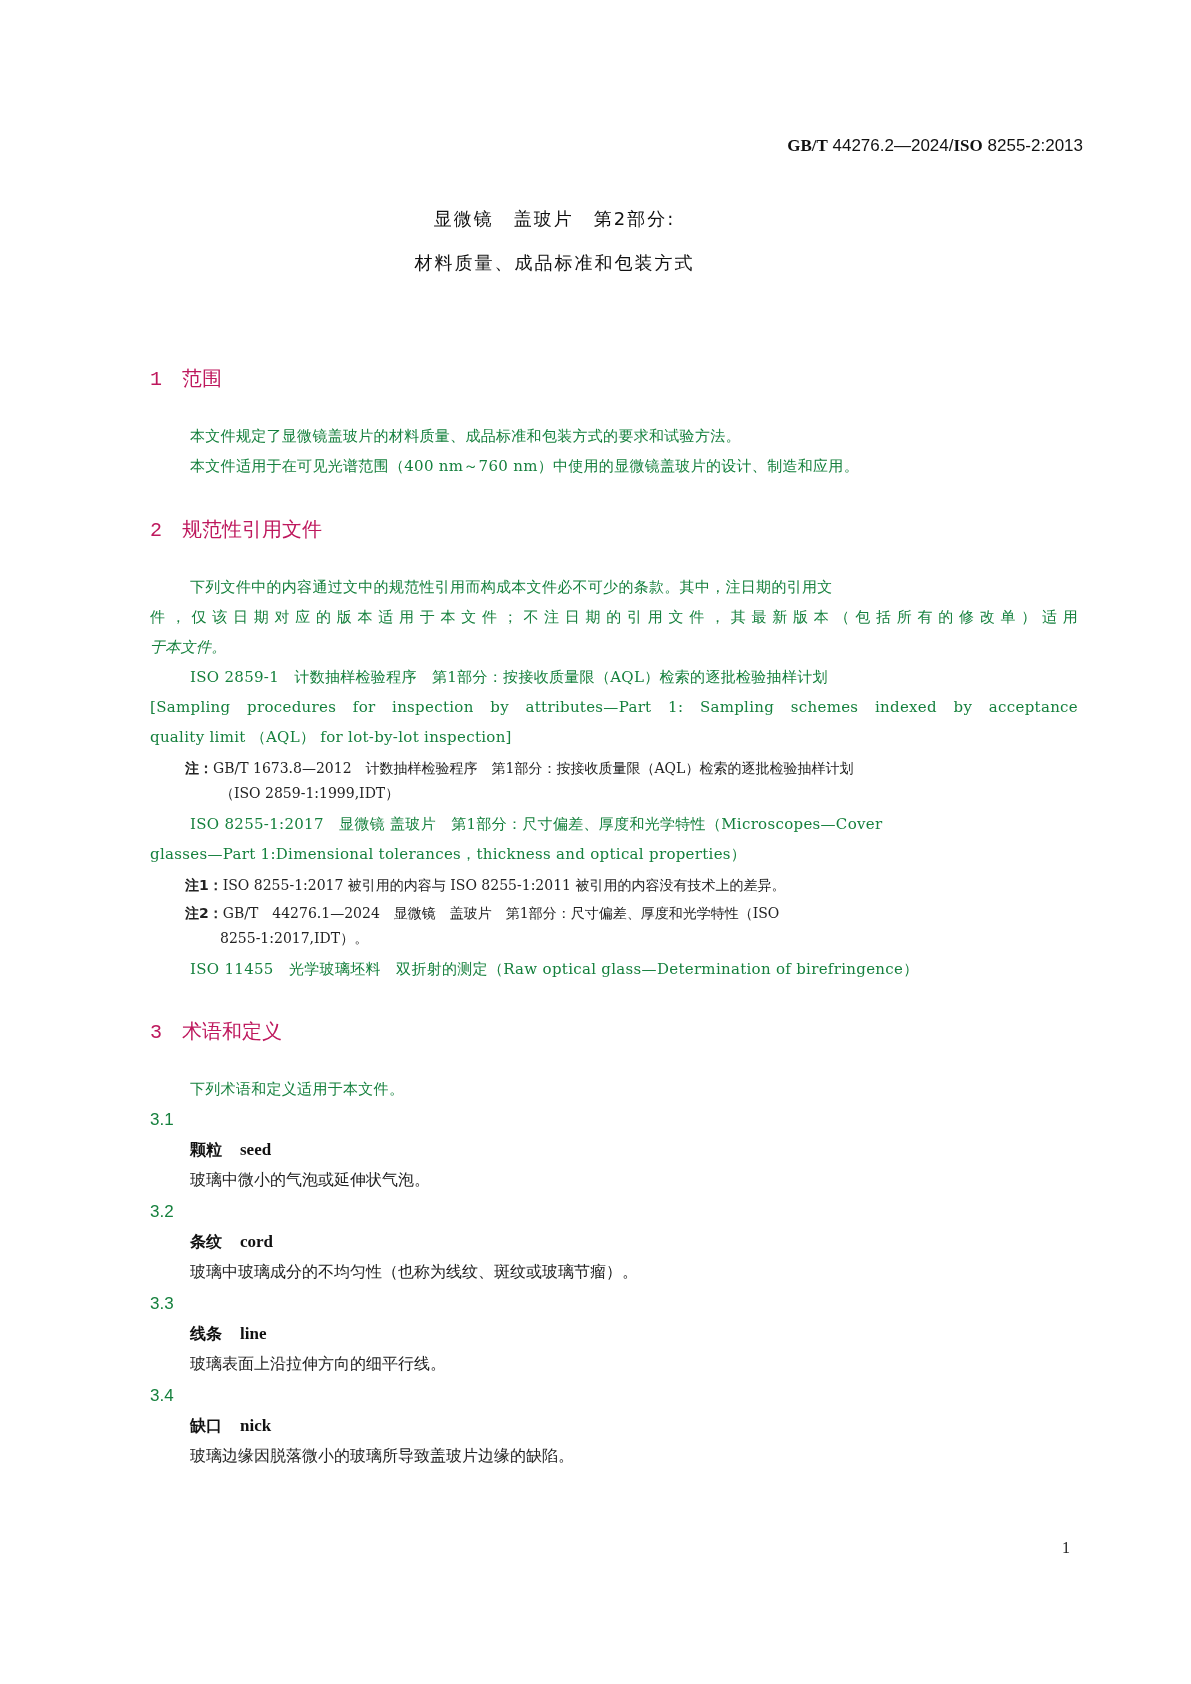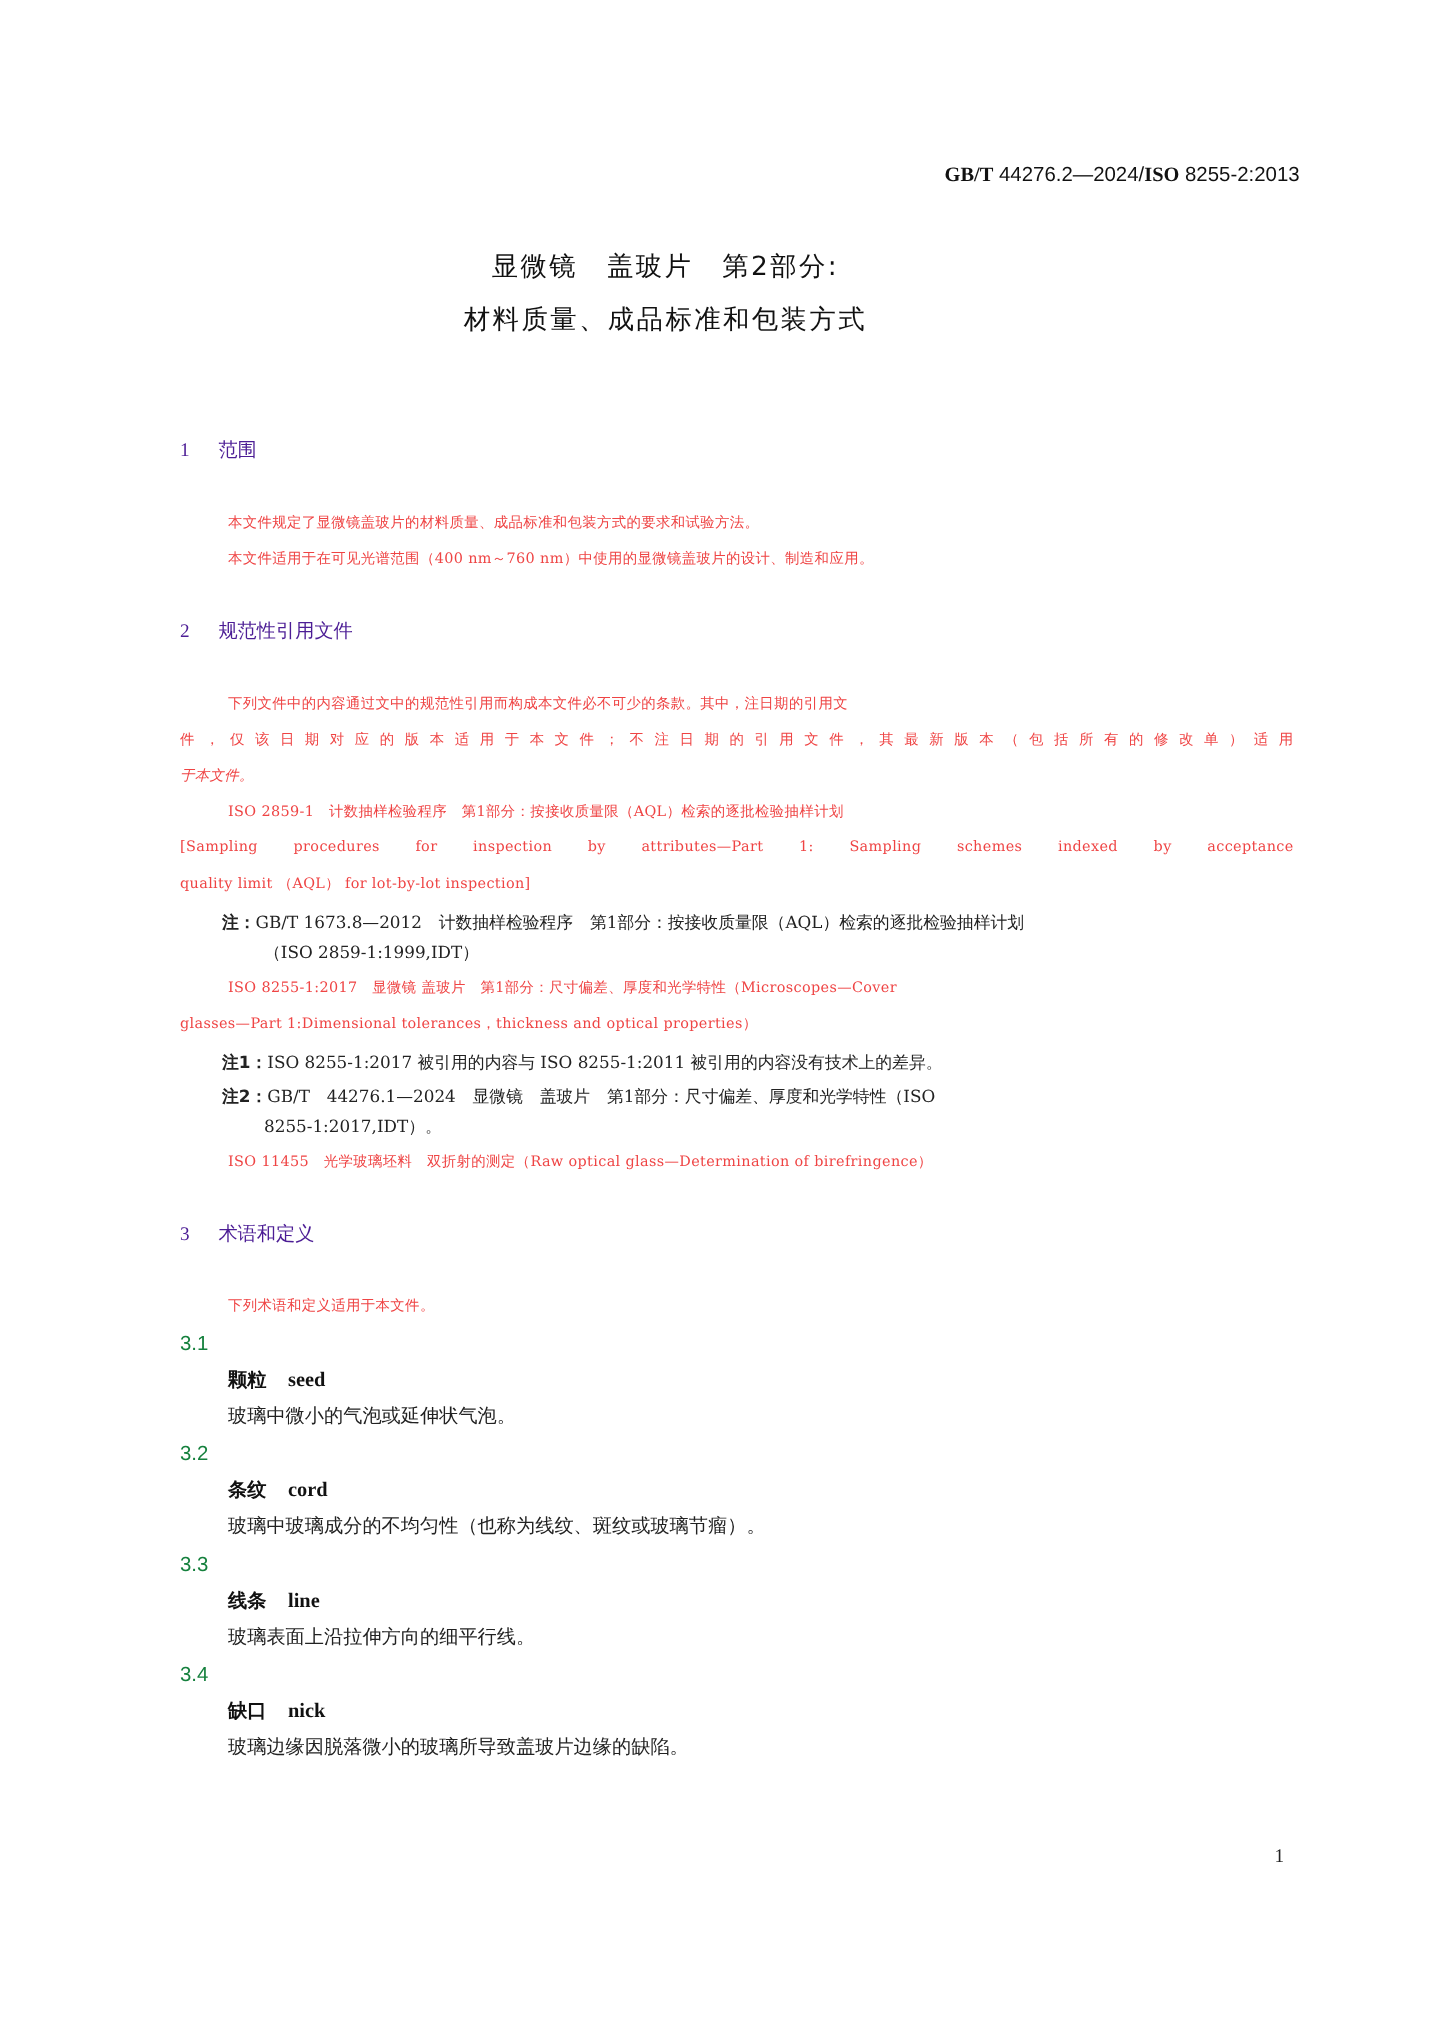--- a/index.html
+++ b/index.html
@@ -1,24 +1,24 @@
 <!DOCTYPE html>
 <html><head>
 <meta charset="utf-8">
 <style>
   html, body { margin: 0; padding: 0; background: #ffffff; }
   body { width: 1191px; height: 1684px; position: relative; overflow: hidden; color: #1a1a1a;
          font-family: "DejaVu Serif", "Liberation Serif", serif; }
   .abs { position: absolute; white-space: nowrap; }
   .std-code { right: 108px; top: 136px; font-family: "Liberation Sans", sans-serif; font-size: 17px; color: #111; }
   .std-code b { font-family: "Liberation Serif", serif; font-weight: bold; }
-  .title { left: 0; width: 1109px; text-align: center; font-family: "DejaVu Sans", sans-serif; font-size: 22px; color: #111; letter-spacing: 2px; }
-  .sec { left: 150px; font-family: Liberation Serif, serif; font-size: 16px; color: #4c1d95; }
+  .title { left: 0; width: 1109px; text-align: center; font-family: "DejaVu Sans", sans-serif; font-size: 18px; color: #111; letter-spacing: 2px; }
+  .sec { left: 150px; font-family: Liberation Mono, monospace; font-size: 20px; color: #be185d; }
   .sec .num { display: inline-block; width: 32px; }
-  .p { font-size: 12px; color: #ef4444; letter-spacing: 0.3px; }
+  .p { font-size: 15px; color: #15803d; letter-spacing: 0.3px; }
   .note { font-size: 14px; color: #222; }
   .note b { font-family: "DejaVu Sans", sans-serif; font-weight: bold; }
   .justify { left: 150px; width: 928px; text-align: justify; text-align-last: justify; white-space: normal; }
   .subnum { left: 150px; font-family: "Liberation Sans", sans-serif; font-size: 17px; color: #15803d; }
   .term { left: 190px; font-size: 16px; color: #111; font-weight: bold; }
   .term .en { font-family: "Liberation Serif", serif; font-weight: bold; font-size: 17px; margin-left: 18px; }
   .def { left: 190px; font-size: 16px; color: #222; }
   .pageno { right: 121px; top: 1539px; font-family: "Liberation Serif", serif; font-size: 16px; color: #222; }
 </style>
 </head>

